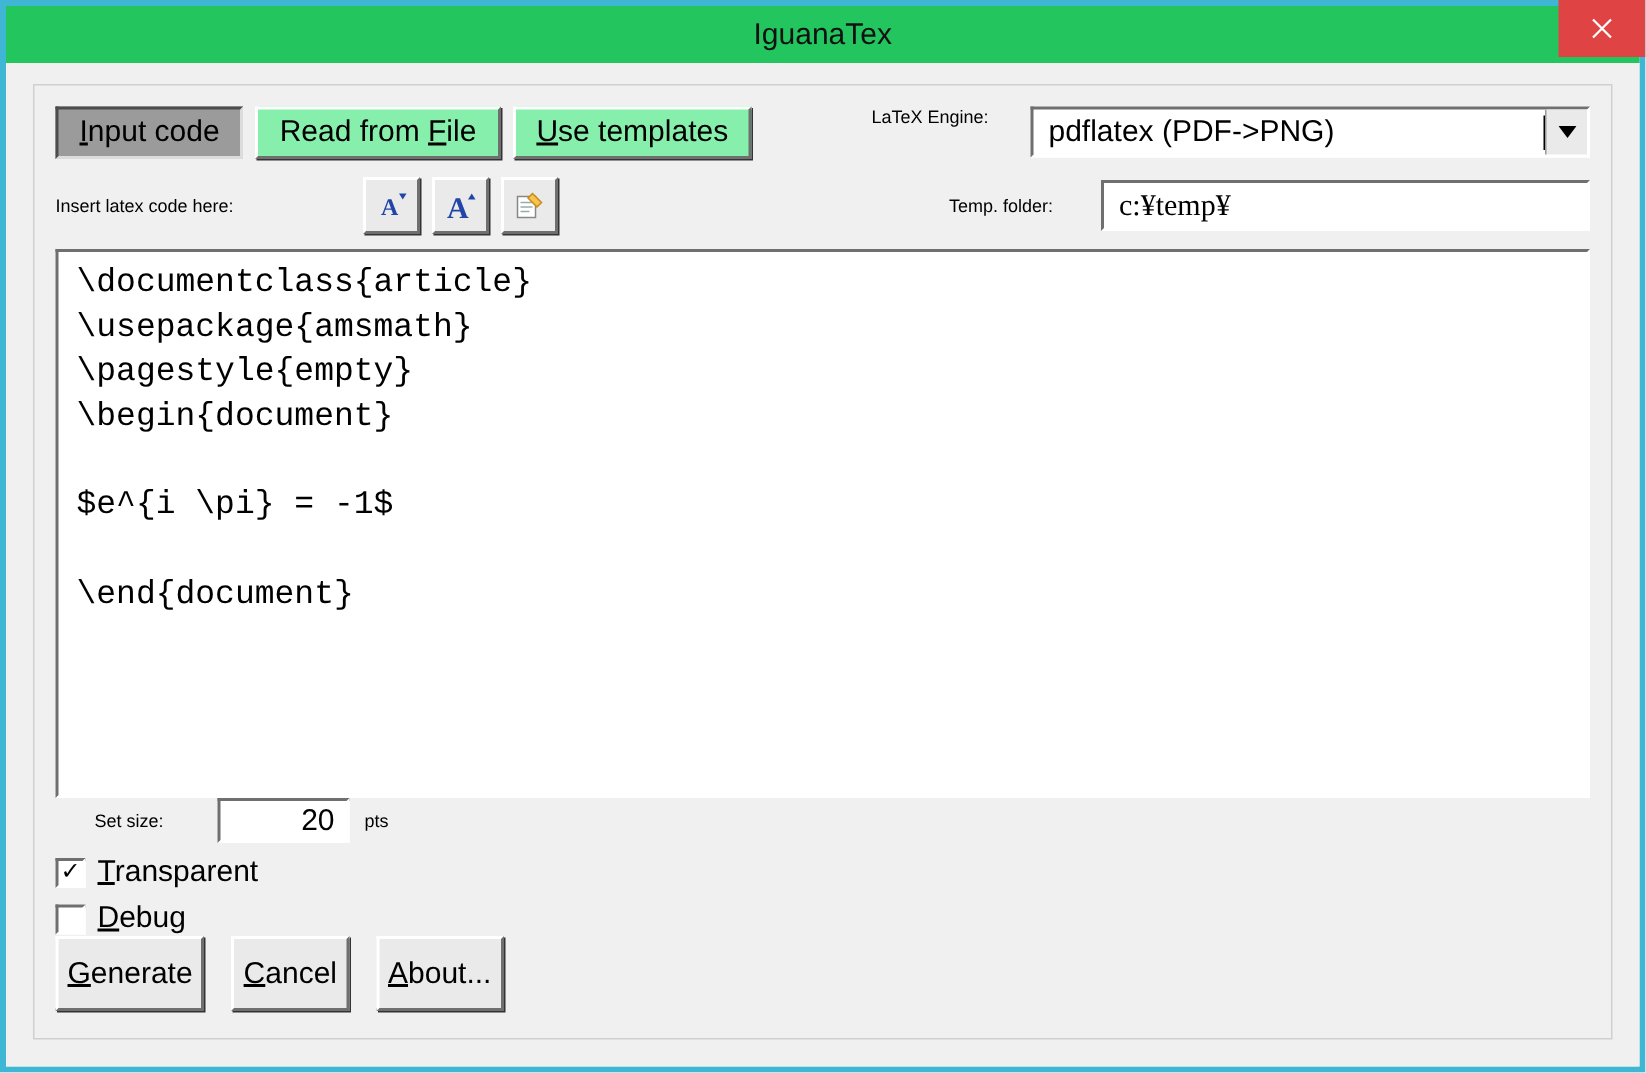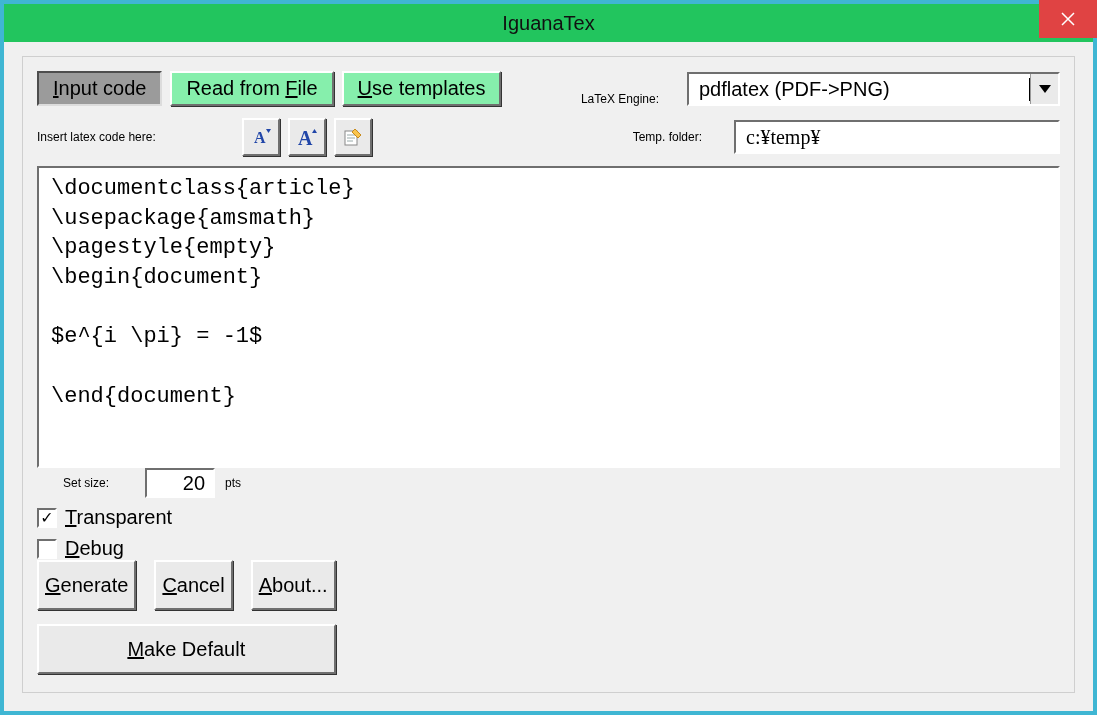--- a/index.html
+++ b/index.html
@@ -54,21 +54,21 @@
     flex-direction: column;
   }
   .panel {
     border: 1px solid #cfcfcf;
     padding: 14px 14px 18px 14px;
     background: #f0f0f0;
     flex: 1;
     display: flex;
     flex-direction: column;
   }
-  .row { display: flex; align-items: flex-end; }
+  .row { display: flex; align-items: flex-start; }
   .toprow { gap: 8px; margin-bottom: 12px; }
   .btn {
     background: #86efac;
     border-top: 2px solid #fff;
     border-left: 2px solid #fff;
     border-right: 2px solid #6f6f6f;
     border-bottom: 2px solid #6f6f6f;
     padding: 4px 14px;
     font-size: 20px;
     font-family: inherit;
@@ -161,21 +161,21 @@
     flex-direction: column;
   }
   .bottom-left {
     display: flex;
     flex-direction: column;
     gap: 8px;
     width: 340px;
   }
   .size-row { display:flex; align-items:center; gap:10px; }
   .size-input {
-    width: 70px;
+    width: 88px;
     height: 30px;
     background: #fff;
     border-top: 2px solid #6f6f6f;
     border-left: 2px solid #6f6f6f;
     border-right: 2px solid #fff;
     border-bottom: 2px solid #fff;
     font-size: 20px;
     text-align: right;
     padding: 0 8px;
     font-family: inherit;
@@ -307,21 +307,18 @@
             <span><span class="u">D</span><span>ebug</span></span>
           </div>
         </div>
         <div style="width:40px"></div>
         <div class="bottom-right">
           <div class="btnrow">
             <button class="bigbtn"><span class="u">G</span>enerate</button>
             <button class="bigbtn"><span class="u">C</span>ancel</button>
             <button class="bigbtn"><span class="u">A</span>bout...</button>
           </div>
-          <div class="mkdef-row">
-            <button class="bigbtn mkdef"><span class="u">M</span>ake Default</button>
-          </div>
         </div>
       </div>
 
     </div>
   </div>
 </div>
 
 </body></html>

